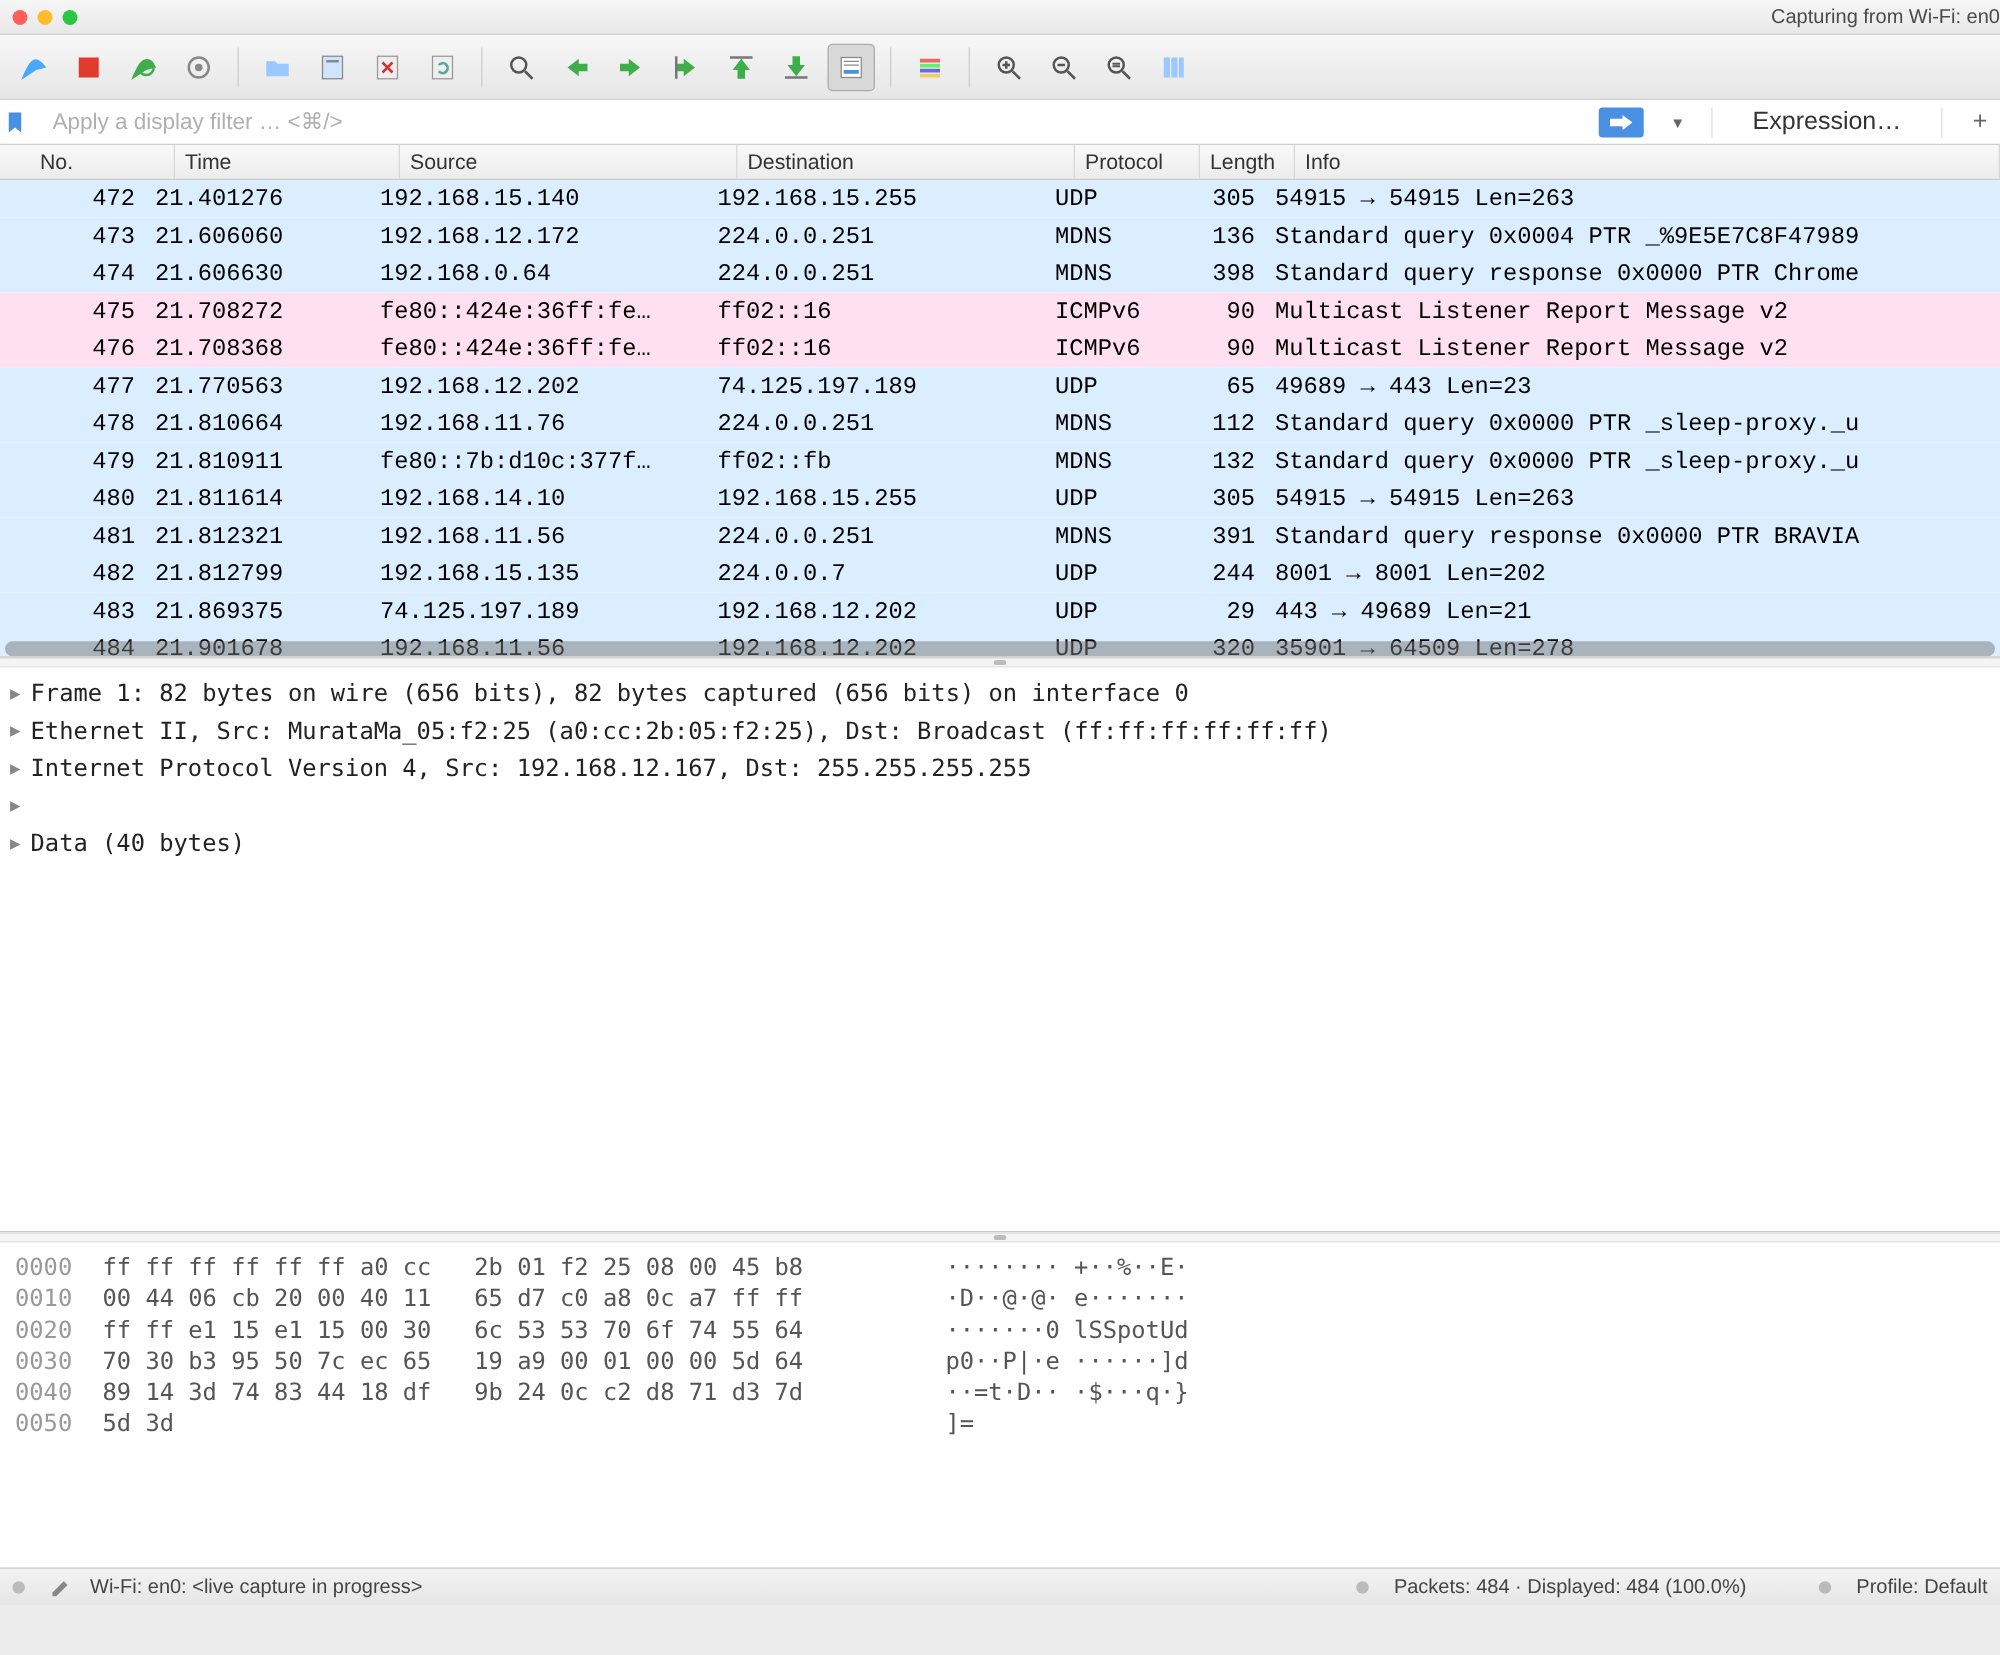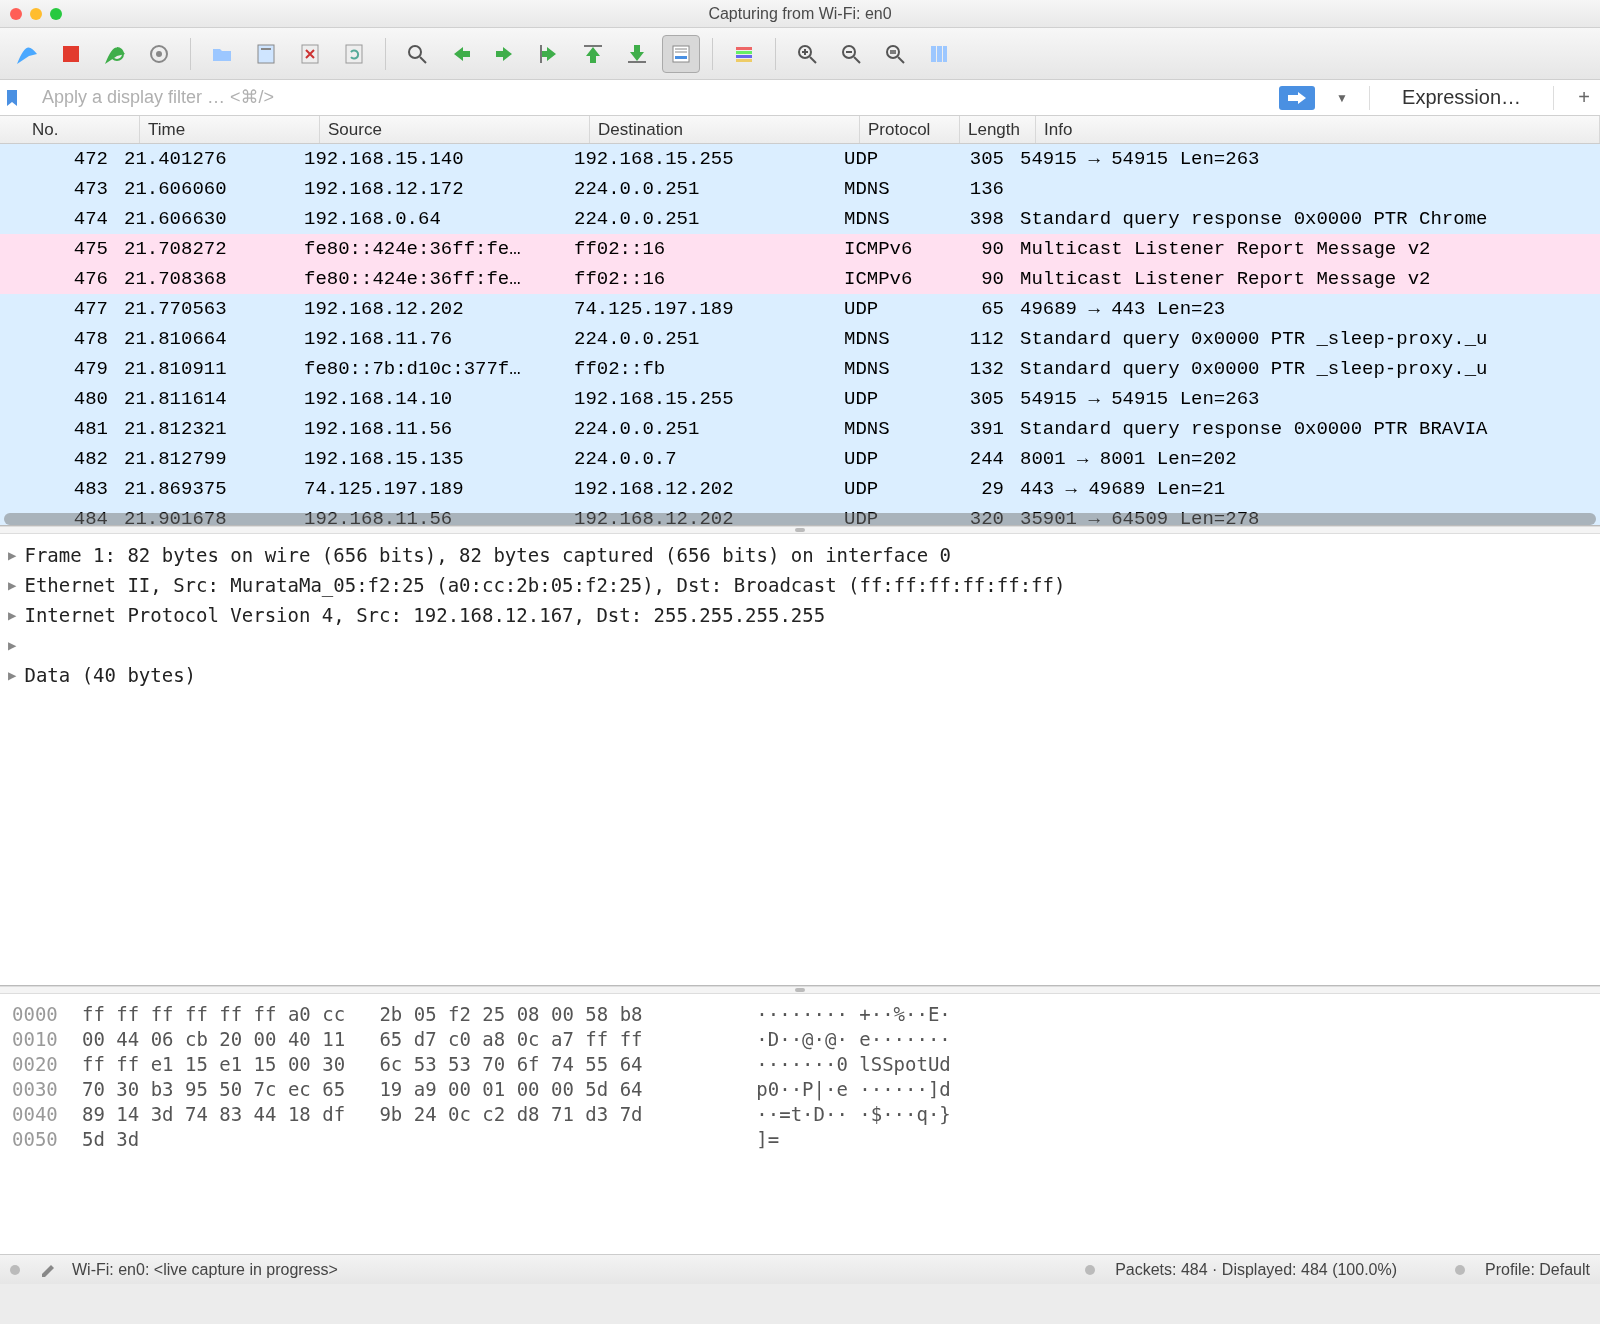--- a/index.html
+++ b/index.html
@@ -17,21 +17,21 @@
   height: 28px;
   background: linear-gradient(#f6f6f6,#e8e8e8);
   border-bottom: 1px solid #d0d0d0;
   display: flex;
   align-items: center;
   position: relative;
 }
 .traffic { display:flex; gap:8px; margin-left:10px; }
 .traffic span { width:12px; height:12px; border-radius:50%; display:block; }
 .tl-close{background:#ff5f57;} .tl-min{background:#ffbd2e;} .tl-max{background:#28c940;}
-.title { position:absolute; left:0; right:0; text-align:center; font-size:16px; color:#4a4a4a; }
+.title { position:absolute; left:0; right:0; text-align:right; font-size:16px; color:#4a4a4a; }
 .toolbar {
   height: 52px;
   background: linear-gradient(#f7f7f7,#e6e6e6);
   border-bottom:1px solid #cfcfcf;
   display:flex; align-items:center; gap:6px; padding:0 8px;
 }
 .tb-btn { width:38px; height:38px; display:flex; align-items:center; justify-content:center; border-radius:4px; }
 .tb-sep{ width:1px; height:32px; background:#ccc; margin:0 6px;}
 .ic { width:24px; height:24px; }
 .filterbar {
@@ -272,20 +272,21 @@
       <div class="pc col-len">305</div>
       <div class="pc col-info">54915 → 54915 Len=263</div>
     </div>
     <div class="prow blue">
       <div class="pc col-no">473</div>
       <div class="pc col-time">21.606060</div>
       <div class="pc col-src">192.168.12.172</div>
       <div class="pc col-dst">224.0.0.251</div>
       <div class="pc col-proto">MDNS</div>
       <div class="pc col-len">136</div>
+      <div class="pc col-info">Standard query 0x0004 PTR _%9E5E7C8F47989</div>
     </div>
     <div class="prow blue">
       <div class="pc col-no">474</div>
       <div class="pc col-time">21.606630</div>
       <div class="pc col-src">192.168.0.64</div>
       <div class="pc col-dst">224.0.0.251</div>
       <div class="pc col-proto">MDNS</div>
       <div class="pc col-len">398</div>
       <div class="pc col-info">Standard query response 0x0000 PTR Chrome</div>
     </div>
@@ -408,21 +409,21 @@
     </div>
   </div>
 
 <div class="splitter">
     <div class="grip"></div>
   </div>
 
 <div class="hexpane" id="hex-pane">
     <div class="hexrow">
       <span class="hoff">0000</span>
-      <span class="hbytes">ff ff ff ff ff ff a0 cc   2b 05 f2 25 08 00 58 b8</span>
+      <span class="hbytes">ff ff ff ff ff ff a0 cc   2b 01 f2 25 08 00 45 b8</span>
       <span class="hascii">   ········ +··%··E·</span>
     </div>
     <div class="hexrow">
       <span class="hoff">0010</span>
       <span class="hbytes">00 44 06 cb 20 00 40 11   65 d7 c0 a8 0c a7 ff ff</span>
       <span class="hascii">   ·D··@·@· e·······</span>
     </div>
     <div class="hexrow">
       <span class="hoff">0020</span>
       <span class="hbytes">ff ff e1 15 e1 15 00 30   6c 53 53 70 6f 74 55 64</span>

